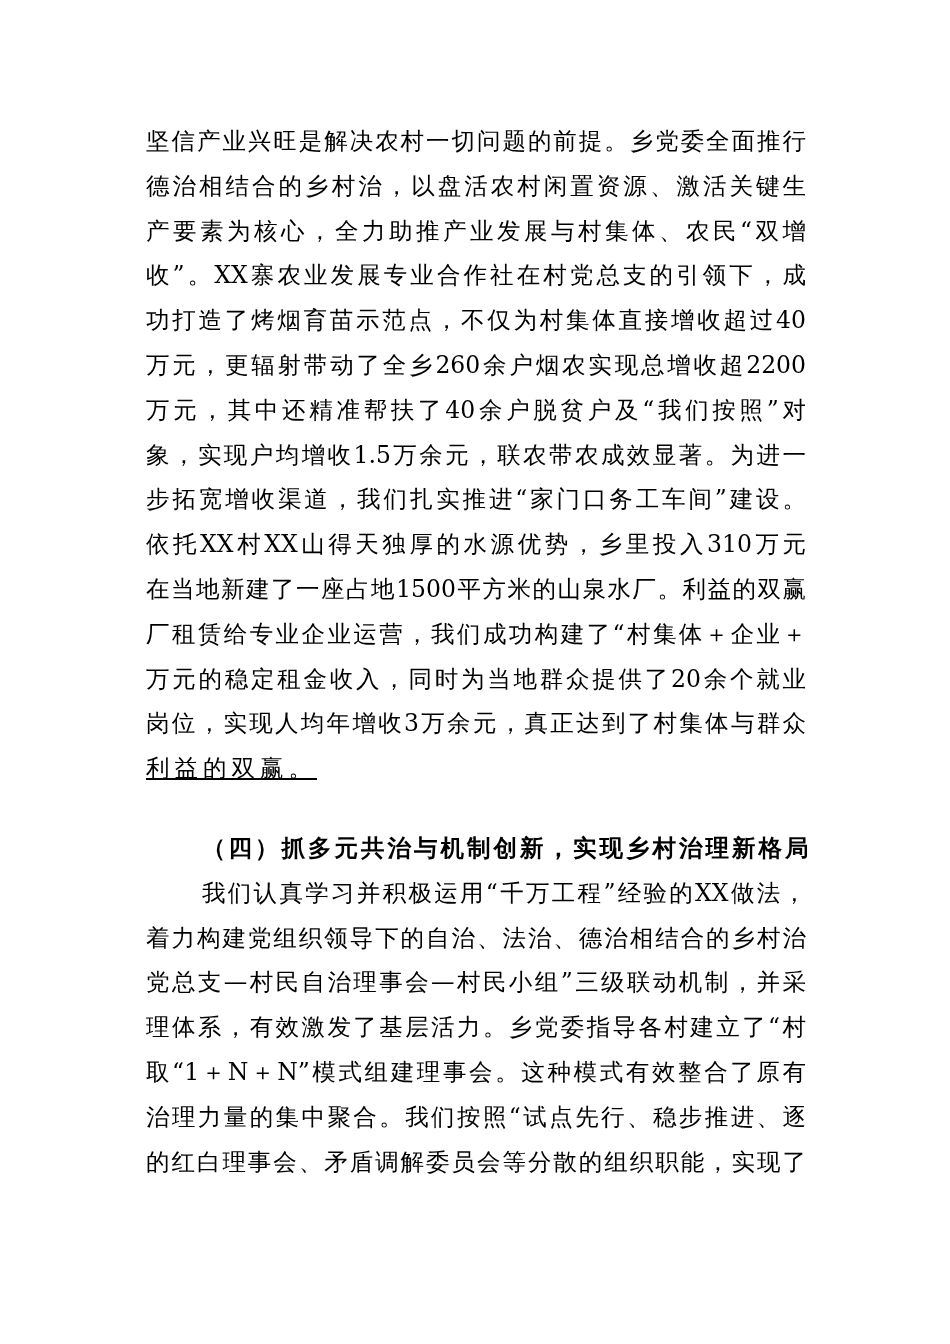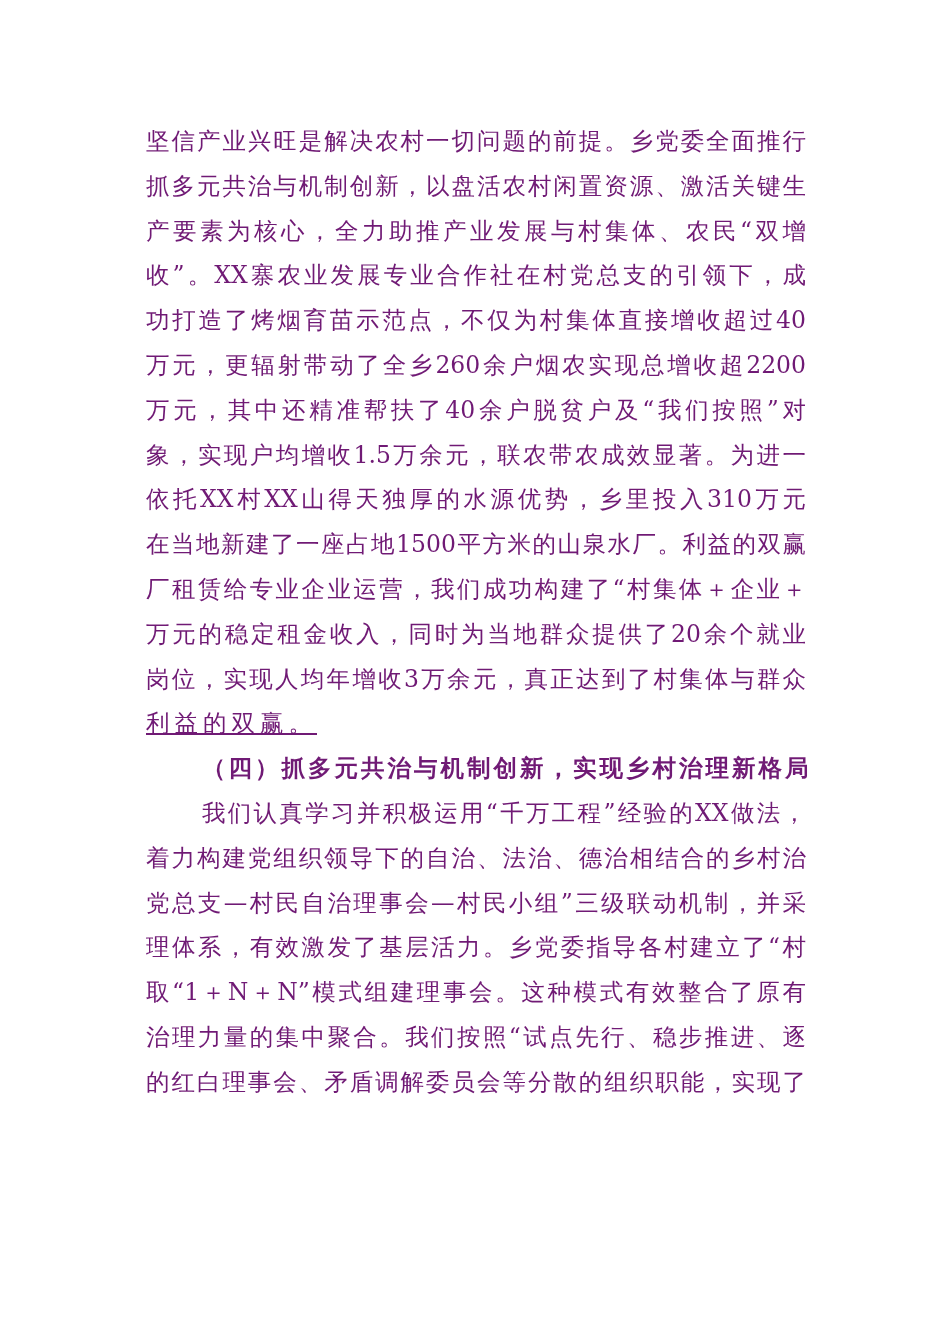--- a/index.html
+++ b/index.html
@@ -22,21 +22,21 @@
       background: #ffffff;
     }
     .text-block {
       position: absolute;
       left: 146px;
       top: 119px;
       width: 660px;
       font-family: "DejaVu Serif", "Liberation Serif", serif;
       font-size: 23.5px;
       line-height: 44.8px;
-      color: #701a75;
+      color: #000000;
       letter-spacing: 5px;
     }
     .line {
       display: block;
       white-space: nowrap;
       height: 44.8px;
       text-align: justify;
       text-align-last: justify;
       letter-spacing: 0;
     }
@@ -47,37 +47,39 @@
     }
     .line.indent {
       padding-left: 56px;
     }
     .line.heading {
       padding-left: 56px;
       text-align-last: left;
       letter-spacing: 3px;
       font-family: "DejaVu Serif", "Liberation Serif", serif;
       font-weight: bold;
+      margin-top: 35px;
     }
   </style>
 </head>
 <body>
 
 <div class="page">
   <div class="text-block">
 
     <div>
       <span class="line">坚信产业兴旺是解决农村一切问题的前提。乡党委全面推行</span>
-      <span class="line">抓多元共治与机制创新，以盘活农村闲置资源、激活关键生</span>
+      <span class="line">德治相结合的乡村治，以盘活农村闲置资源、激活关键生</span>
       <span class="line">产要素为核心，全力助推产业发展与村集体、农民“双增</span>
       <span class="line">收”。XX寨农业发展专业合作社在村党总支的引领下，成</span>
       <span class="line">功打造了烤烟育苗示范点，不仅为村集体直接增收超过40</span>
       <span class="line">万元，更辐射带动了全乡260余户烟农实现总增收超2200</span>
       <span class="line">万元，其中还精准帮扶了40余户脱贫户及“我们按照”对</span>
       <span class="line">象，实现户均增收1.5万余元，联农带农成效显著。为进一</span>
+      <span class="line">步拓宽增收渠道，我们扎实推进“家门口务工车间”建设。</span>
       <span class="line">依托XX村XX山得天独厚的水源优势，乡里投入310万元</span>
       <span class="line">在当地新建了一座占地1500平方米的山泉水厂。利益的双赢</span>
       <span class="line">厂租赁给专业企业运营，我们成功构建了“村集体＋企业＋</span>
       <span class="line">万元的稳定租金收入，同时为当地群众提供了20余个就业</span>
       <span class="line">岗位，实现人均年增收3万余元，真正达到了村集体与群众</span>
       <span class="line last">利益的双赢。</span>
     </div>
 
     <span class="line heading">（四）抓多元共治与机制创新，实现乡村治理新格局</span>
 

